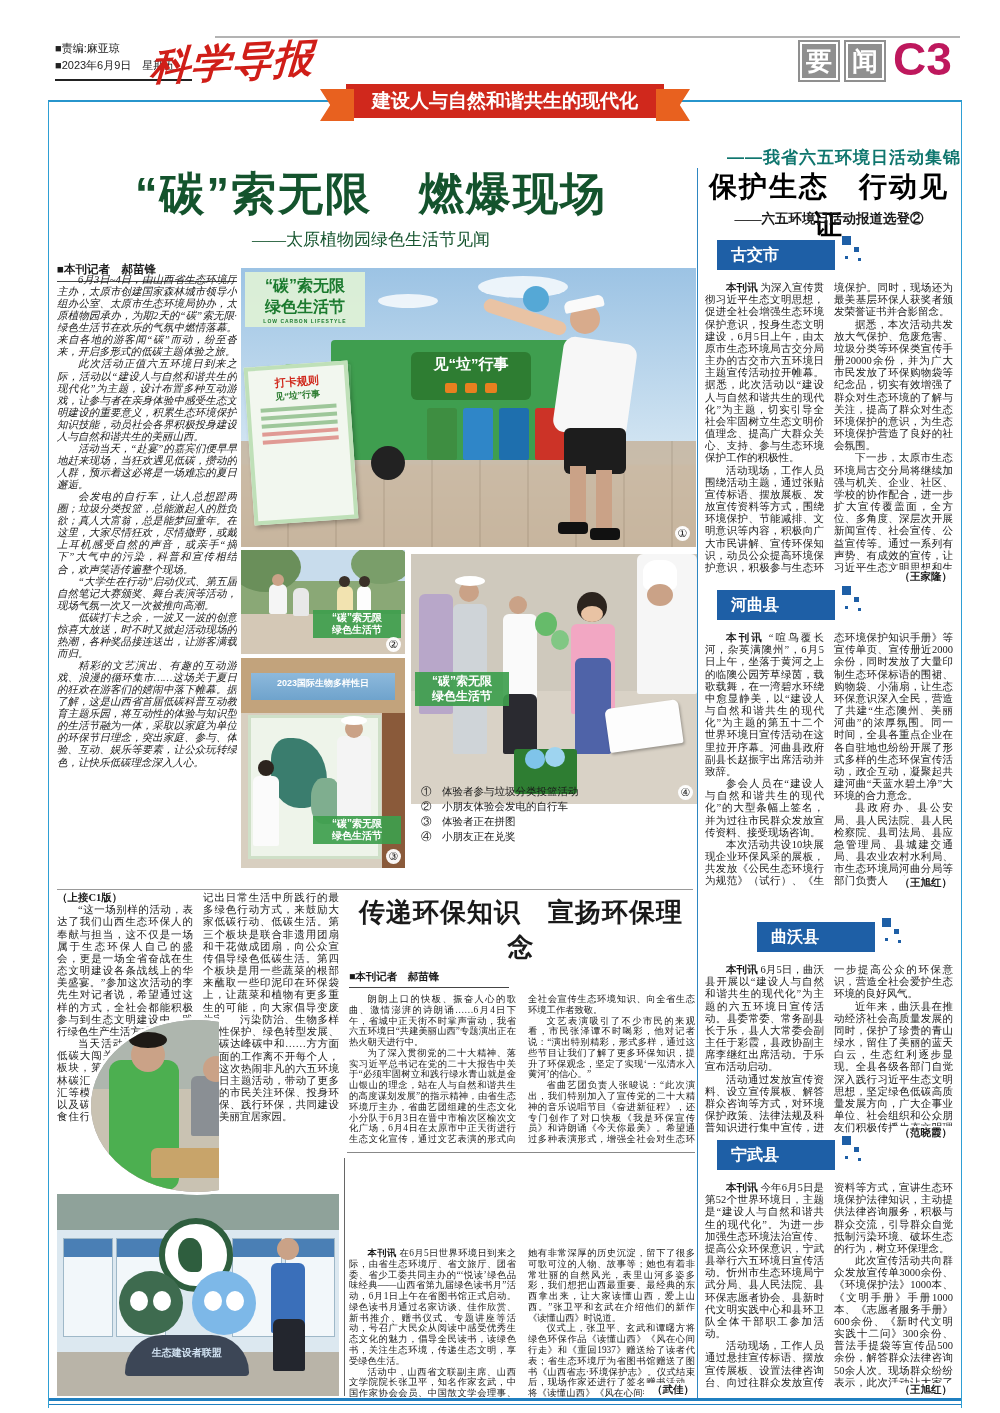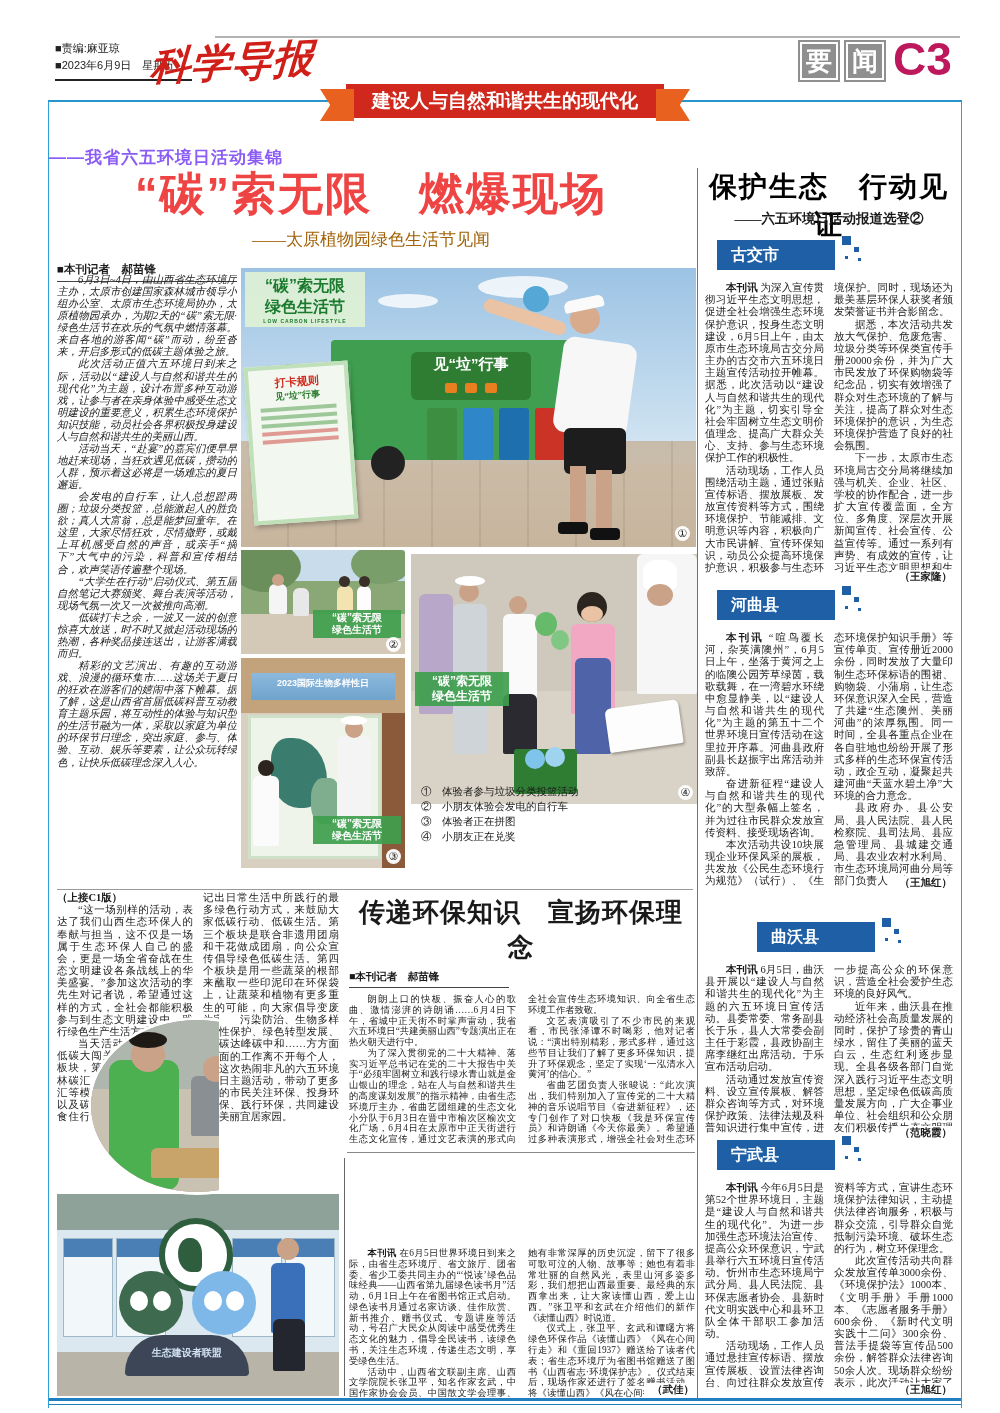--- a/index.html
+++ b/index.html
@@ -17,24 +17,24 @@
   #pagenum{left:893px;top:32px;font-size:46px;font-weight:900;color:#be185d;font-family:"Liberation Sans",sans-serif;}
   
   #frame{left:48px;top:100px;width:912px;height:1306px;border-left:1px solid #2e9fd4;border-right:1px solid #2e9fd4;border-top:2px solid #2795cc;}
   .botline1{left:0;top:1296px;width:912px;height:3px;background:#1f7fc0;}
   .botline2{left:0;top:1302px;width:912px;height:1px;background:#1f7fc0;}
   
   #ribbon{left:50%;transform:translateX(-50%);top:-18px;width:318px;height:34px;background:#d0281c;color:#fff;font-weight:900;font-size:19px;line-height:34px;text-align:center;z-index:5;}
   #ribbon:before,#ribbon:after{content:"";position:absolute;top:5px;width:34px;height:32px;background:#e8611f;z-index:-1;}
   #ribbon:before{left:-26px;clip-path:polygon(0 0,100% 0,100% 100%,0 100%,30% 50%);}
   #ribbon:after{right:-26px;clip-path:polygon(0 0,100% 0,70% 50%,100% 100%,0 100%);}
-  #bannersub{top:44px;left:0;width:912px;text-align:left;font-size:17px;font-weight:900;color:#8b5cf6;letter-spacing:1px;}
-  
-  #leadhead{top:62px;left:0;width:644px;text-align:center;font-size:45px;font-weight:900;color:#ef4444;letter-spacing:2px;}
-  #leadsub{top:126px;left:0;width:644px;text-align:center;font-size:17px;color:#a16207;}
+  #bannersub{top:44px;left:0;width:912px;text-align:right;font-size:17px;font-weight:900;color:#0f766e;letter-spacing:1px;}
+  
+  #leadhead{top:62px;left:0;width:644px;text-align:center;font-size:45px;font-weight:900;color:#14532d;letter-spacing:2px;}
+  #leadsub{top:126px;left:0;width:644px;text-align:center;font-size:17px;color:#14532d;}
   #leadby{top:160px;left:8px;width:180px;font-size:11.5px;font-weight:bold;border-bottom:1px solid #444;padding-bottom:4px;font-family:"Liberation Sans",sans-serif;}
   #leadcol{top:172px;left:8px;width:180px;height:598px;overflow:hidden;font-size:10.5px;line-height:1.15;font-style:italic;}
   .para{margin:0;text-indent:2em;text-align:justify;}
   
   #hdiv1{left:8px;top:787px;width:636px;height:1px;background:#999;}
   #vblue{left:648px;top:66px;width:1px;height:1232px;background:#2e86c1;}
   #vmid{left:295px;top:1056px;width:1px;height:238px;background:#666;}
   
   .ph{position:absolute;overflow:hidden;background:#cfd8dc;}
   .numbadge{position:absolute;width:15px;height:15px;border-radius:50%;background:rgba(255,255,255,.95);color:#222;font-size:11px;line-height:15px;text-align:center;z-index:4;font-family:"Liberation Sans",sans-serif;}
@@ -284,21 +284,21 @@
         <p class="para">据悉，本次活动共发放大气保护、危废危害、垃圾分类等环保类宣传手册20000余份，并为广大市民发放了环保购物袋等纪念品，切实有效增强了群众对生态环境的了解与关注，提高了群众对生态环境保护的意识，为生态环境保护营造了良好的社会氛围。</p>
         <p class="para">下一步，太原市生态环境局古交分局将继续加强与机关、企业、社区、学校的协作配合，进一步扩大宣传覆盖面，全方位、多角度、深层次开展新闻宣传、社会宣传、公益宣传等。通过一系列有声势、有成效的宣传，让习近平生态文明思想和生态环境保护理念深入人心，营造人人关心生态环境保护、人人支持生态环境保护、人人参与生态环境保护的浓厚氛围。</p>
       </div>
     <div class="sign">（王家隆）</div>
   </div>
 
   <div class="abs badge" style="left:668px;top:488px;">河曲县</div>
   <div class="secwrap" style="top:530px;height:258px;">
     <div class="sectext" style="position:absolute;left:0;top:0;height:258px;">
         <p class="para"><b>本刊讯</b> “喧鸟覆长河，杂英满隩州”，6月5日上午，坐落于黄河之上的临隩公园芳草绿茵，载歌载舞，在一湾碧水环绕中愈显静美，以“建设人与自然和谐共生的现代化”为主题的第五十二个世界环境日宣传活动在这里拉开序幕。河曲县政府副县长赵振宇出席活动并致辞。</p>
-        <p class="para">奋进新征程“建设人与自然和谐共生的现代化”的大型条幅上签名，并为过往市民群众发放宣传资料、接受现场咨询。</p>
+        <p class="para">参会人员在“建设人与自然和谐共生的现代化”的大型条幅上签名，并为过往市民群众发放宣传资料、接受现场咨询。</p>
         <p class="para">本次活动共设10块展现企业环保风采的展板，共发放《公民生态环境行为规范》（试行）、《生态环境保护知识手册》等宣传单页、宣传册近2000余份，同时发放了大量印制生态环保标语的围裙、购物袋、小蒲扇，让生态环保意识深入全民，营造了共建“生态隩州、美丽河曲”的浓厚氛围。同一时间，全县各重点企业在各自驻地也纷纷开展了形式多样的生态环保宣传活动，政企互动，凝聚起共建河曲“天蓝水碧土净”大环境的合力意念。</p>
         <p class="para">县政府办、县公安局、县人民法院、县人民检察院、县司法局、县应急管理局、县城建交通局、县农业农村水利局、市生态环境局河曲分局等部门负责人，来自全县生态环境、应急管理、城建交通、鲁能河曲发电有限公司、同德化工股份有限公司、上榆泉煤矿、神达梁家碛煤矿、猫儿沟煤矿等企业、爱华公益志愿者等10支方队近200人参加活动。</p>
       </div>
     <div class="sign">（王旭红）</div>
   </div>
 
   <div class="abs badge" style="left:668px;top:820px;margin-left:40px;">曲沃县</div>
   <div class="secwrap" style="top:862px;height:176px;">
     <div class="sectext" style="position:absolute;left:0;top:0;height:176px;">
         <p class="para"><b>本刊讯</b> 6月5日，曲沃县开展以“建设人与自然和谐共生的现代化”为主题的六五环境日宣传活动。县委常委、常务副县长于乐，县人大常委会副主任于彩霞，县政协副主席李继红出席活动。于乐宣布活动启动。</p>

